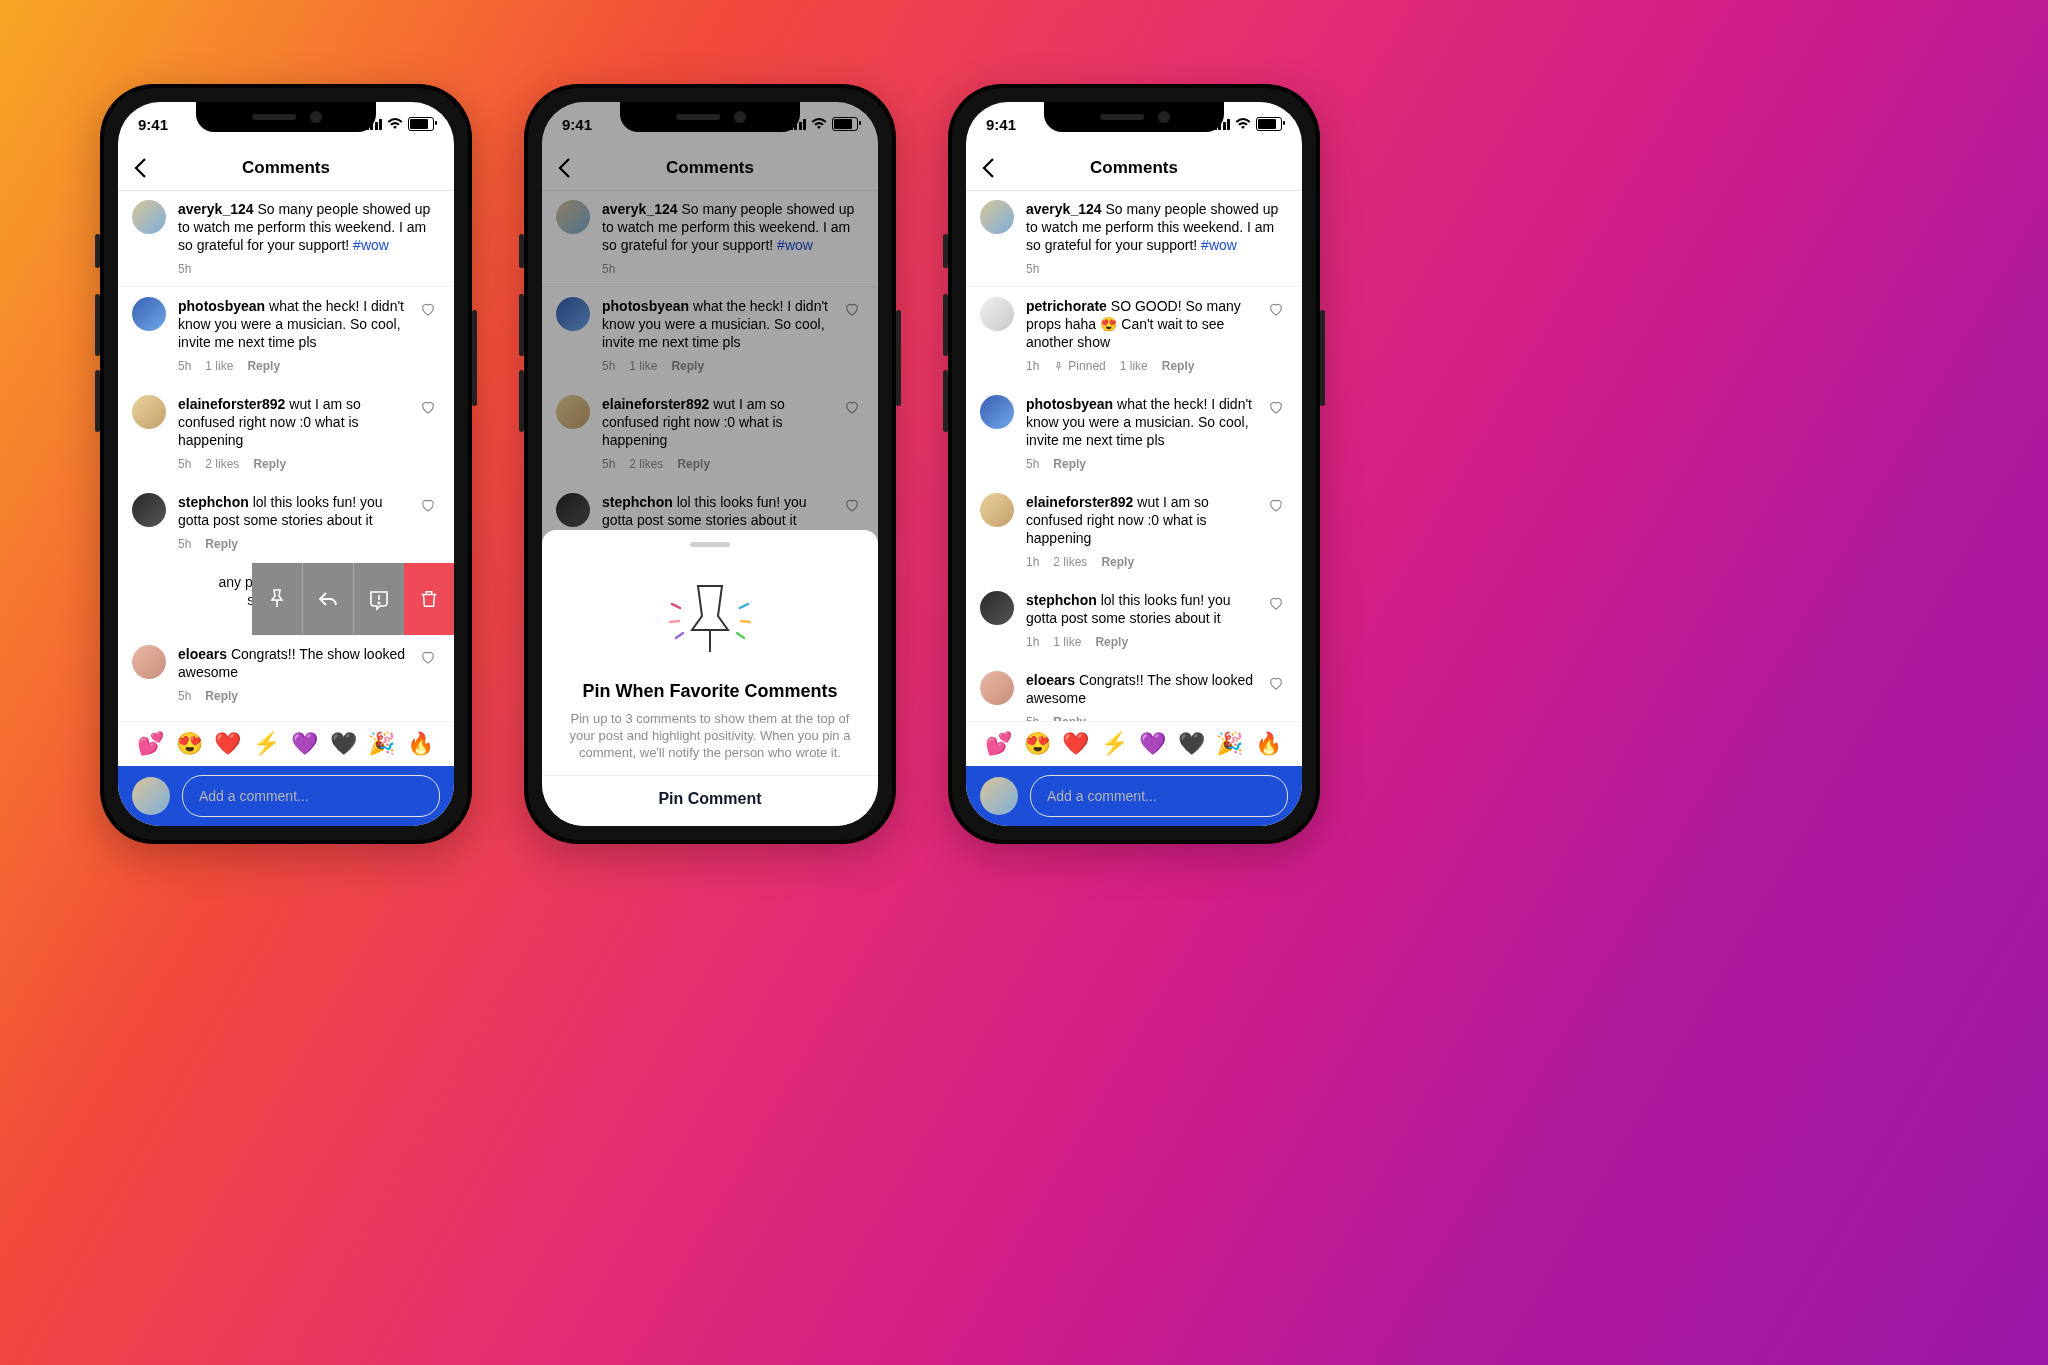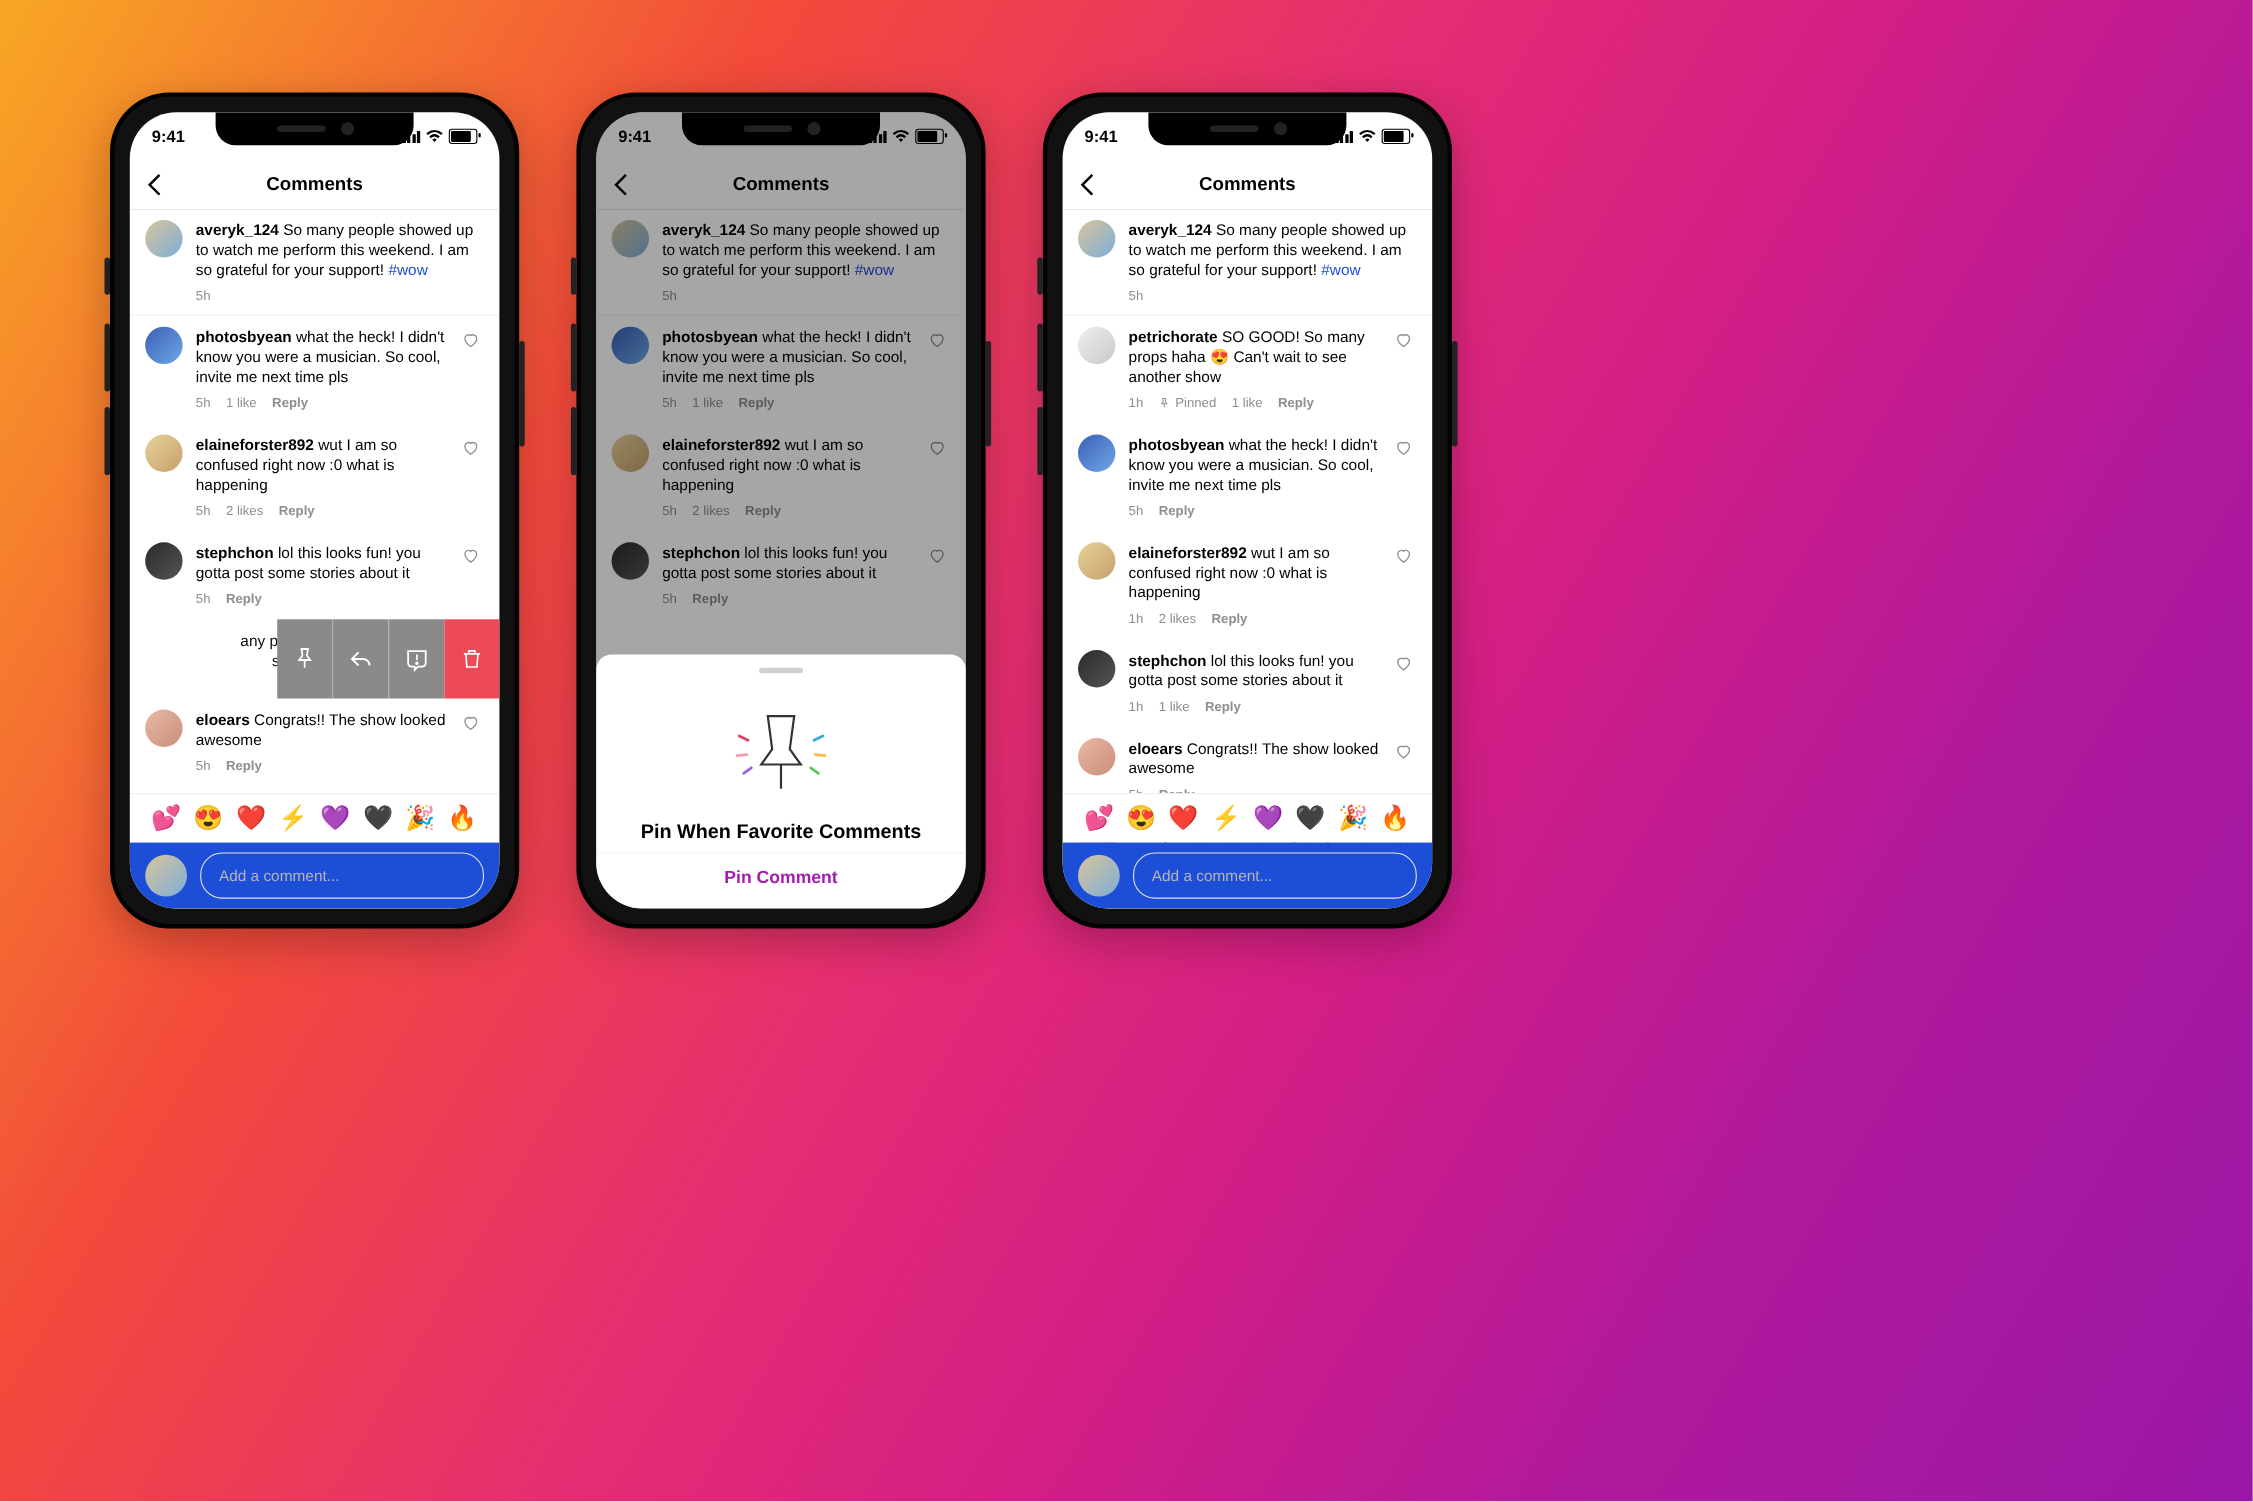--- a/index.html
+++ b/index.html
@@ -49,21 +49,21 @@
   .emoji-bar{position:absolute;left:0;right:0;bottom:60px;height:44px;display:flex;align-items:center;justify-content:space-around;padding:0 14px;border-top:1px solid #efefef;background:#fff;font-size:22px;}
   .composer{position:absolute;left:0;right:0;bottom:0;height:60px;display:flex;align-items:center;gap:12px;padding:0 14px;background:#1d4ed8;}
   .composer .av{width:38px;height:38px;flex:0 0 38px;background:linear-gradient(135deg,#d9c49a,#7daed9);}
   .composer .field{flex:1;height:40px;border:1px solid #e3e3e3;border-radius:20px;display:flex;align-items:center;padding:0 16px;color:#b4b4b4;font-size:14px;}
   .dim{position:absolute;inset:0;background:rgba(0,0,0,.35);}
   .sheet{position:absolute;left:0;right:0;bottom:0;background:#fff;border-top-left-radius:14px;border-top-right-radius:14px;padding:12px 22px 18px;text-align:center;}
   .grab{width:40px;height:5px;background:#d0d0d0;border-radius:3px;margin:0 auto 14px;}
   .pin-illus{height:110px;display:flex;align-items:center;justify-content:center;}
   .sheet h3{margin:10px 0 8px;font-size:18px;font-weight:700;}
   .sheet p{margin:0 0 14px;font-size:13px;line-height:17px;color:#8e8e8e;}
-  .sheet .cta{color:#a21caf;font-weight:600;font-size:16px;padding-top:8px;border-top:1px solid #efefef;margin:0 -22px;padding-top:14px;}
+  .sheet .cta{color:#0f172a;font-weight:600;font-size:16px;padding-top:8px;border-top:1px solid #efefef;margin:0 -22px;padding-top:14px;}
   .pin-meta{display:inline-flex;align-items:center;gap:4px;}
   svg{display:block;}
 </style>
 </head>
 <body>
 <div class="bg">
 
 <div class="phone" style="left:100px">
   <div class="btn-side bl1"></div>
       <div class="btn-side bl2"></div>
@@ -337,20 +337,21 @@
             <line x1="22" y1="38" x2="30" y2="42" stroke="#d46"></line>
                   <line x1="20" y1="56" x2="29" y2="55" stroke="#f9a"></line>
                   <line x1="26" y1="72" x2="33" y2="67" stroke="#96d"></line>
             <line x1="98" y1="38" x2="90" y2="42" stroke="#3ad"></line>
                   <line x1="100" y1="56" x2="91" y2="55" stroke="#fb4"></line>
                   <line x1="94" y1="72" x2="87" y2="67" stroke="#5c5"></line>
           </g>
         </svg>
       </div>
       <h3>Pin When Favorite Comments</h3>
+      <p>Pin up to 3 comments to show them at the top of your post and highlight positivity. When you pin a comment, we'll notify the person who wrote it.</p>
       <div class="cta">Pin Comment</div>
     </div>
   </div>
       </div>
 </div>
 
 <div class="phone" style="left:948px">
   <div class="btn-side bl1"></div>
       <div class="btn-side bl2"></div>
       <div class="btn-side bl3"></div>

